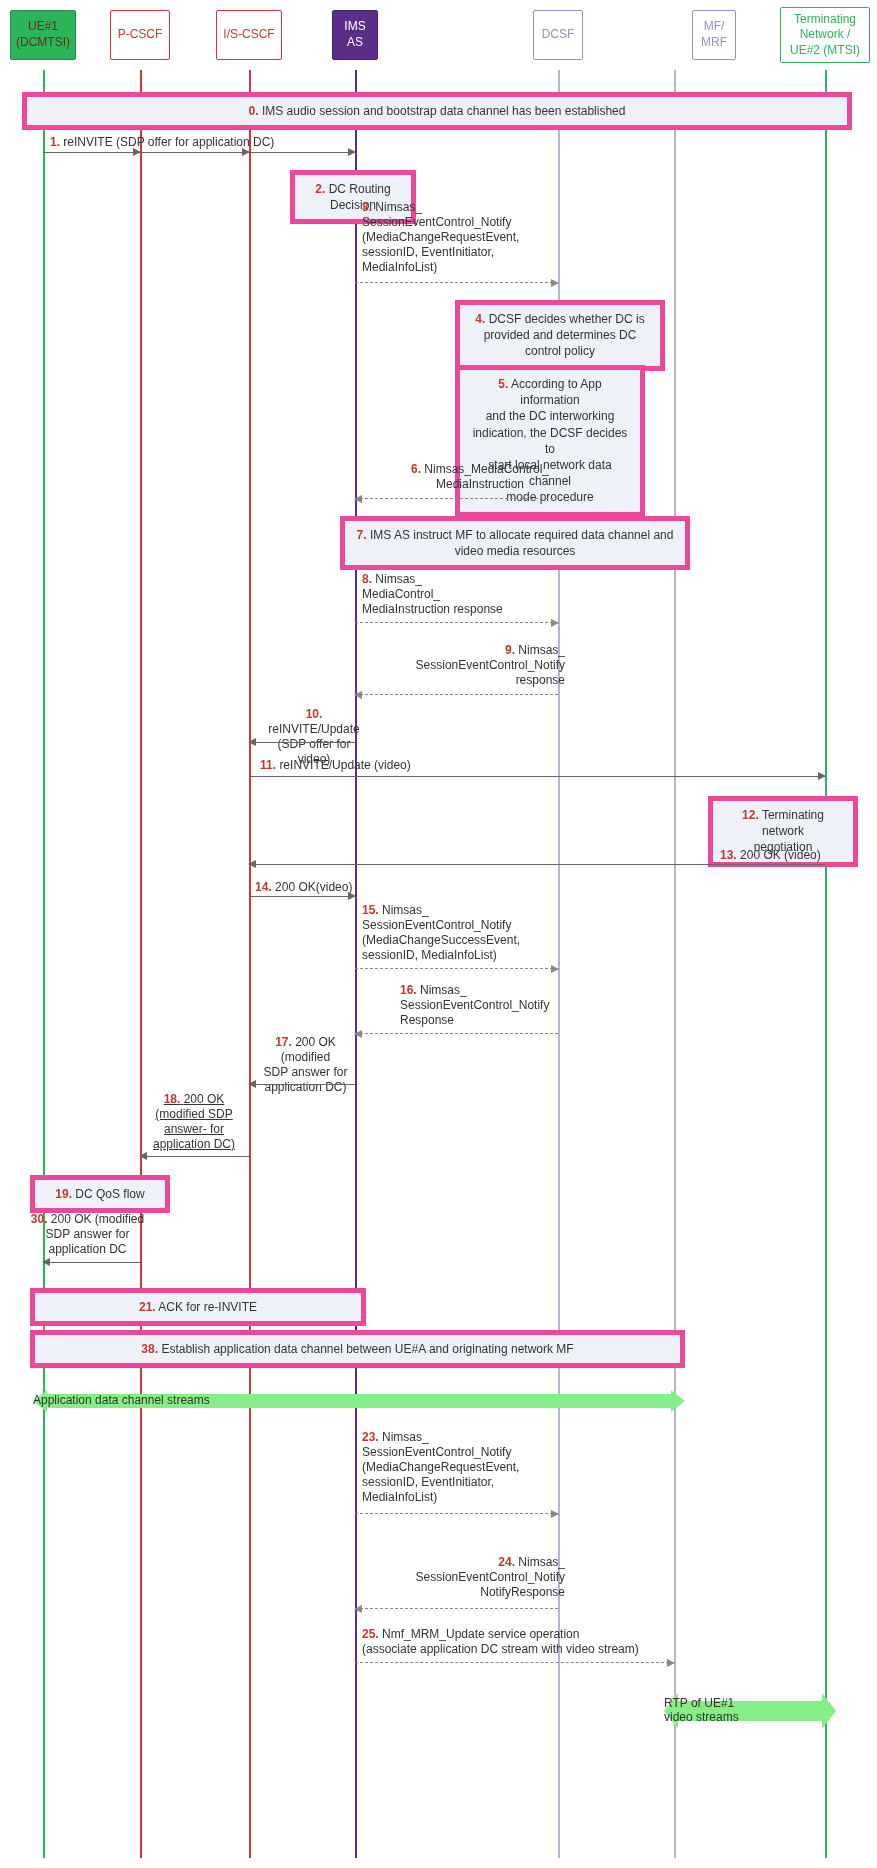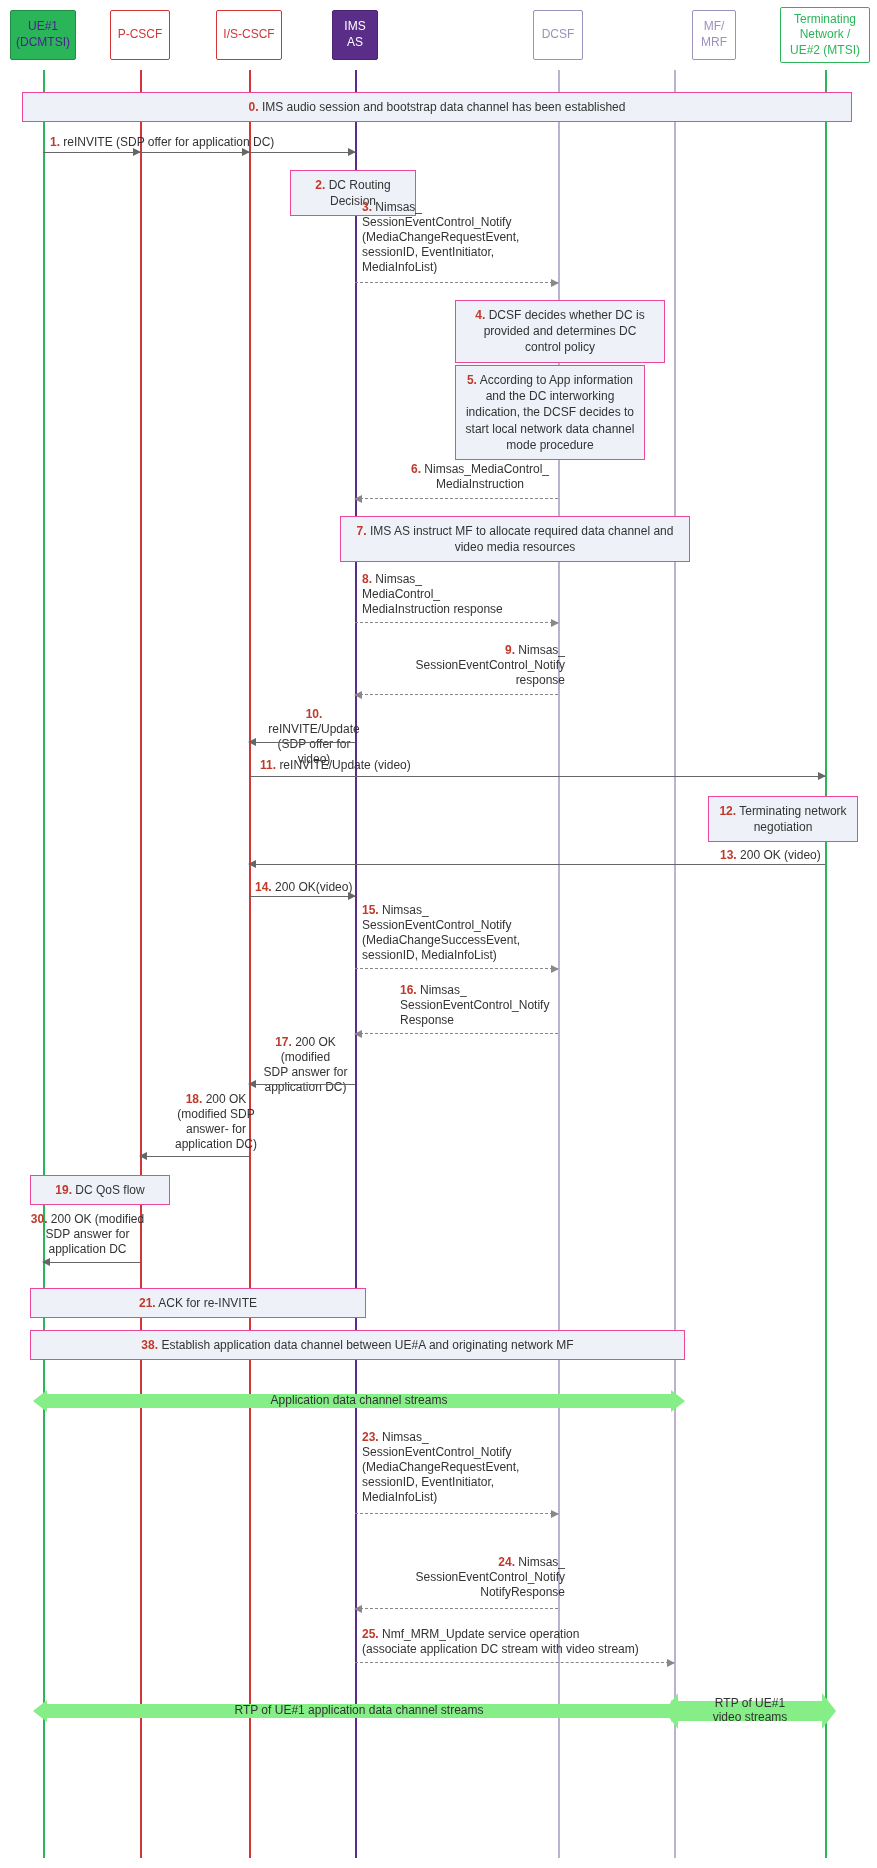--- a/index.html
+++ b/index.html
@@ -1,53 +1,53 @@
 <!DOCTYPE html>
 <html><head>
 <meta charset="utf-8">
 <style>
   * { box-sizing: border-box; margin: 0; padding: 0; }
   body { font-family: Arial, Helvetica, sans-serif; font-size: 12px; background: #fff; }
   .diagram { position: relative; width: 877px; height: 1868px; }
 
   .actor-head { position: absolute; top: 10px; text-align: center; padding: 8px 6px; font-size: 12px; border: 1.5px solid; border-radius: 2px; display:flex;align-items:center;justify-content:center;white-space:pre-line;line-height:1.3;}
-  .green-solid { background: #2bb559; color: #4c1d95; border-color: #1f8e43; }
+  .green-solid { background: #2bb559; color: #7f1d1d; border-color: #1f8e43; }
   .red-outline { background: #fff; color: #d23636; border-color: #d23636; }
   .purple-solid { background: #5a2d88; color: #fff; border-color: #4b2572; }
   .purple-outline { background: #fff; color: #9e90bc; border-color: #9e90bc; }
   .green-outline { background: #fff; color: #2bb559; border-color: #2bb559; }
 
   .lifeline { position: absolute; top: 70px; bottom: 10px; width: 2px; }
   .ll-green { background: #2bb559; }
   .ll-red { background: #d23636; }
   .ll-purple { background: #5a2d88; }
   .ll-purple-light { background: #bbb2d0; }
 
-  .note-box { position: absolute; background: #eef2f8; border: 1px solid #ec4899; padding: 6px 8px; text-align: center; font-size: 12px; color: #333; line-height: 1.35; }
+  .note-box { position: absolute; background: #eef2f8; border: 5px solid #ec4899; padding: 6px 8px; text-align: center; font-size: 12px; color: #333; line-height: 1.35; }
   .note-box .num { color: #c0392b; font-weight: bold; }
 
   .msg { position: absolute; font-size: 12px; color: #333; line-height: 1.25; }
   .msg .num { color: #c0392b; font-weight: bold; }
 
   .arrow-line { position: absolute; height: 1px; background: #666; }
   .arrow-line.dashed { background: none; border-top: 1.5px dashed #888; }
   .arrow-head-r::after, .arrow-head-l::after {
     content:""; position:absolute; top:-4px; width:0;height:0;border-top:4.5px solid transparent;border-bottom:4.5px solid transparent;
   }
   .arrow-head-r::after { right:-1px; border-left:8px solid #666; }
   .arrow-head-l::after { left:-1px; border-right:8px solid #666; }
   .dashed.arrow-head-r::after { border-left-color:#888; }
   .dashed.arrow-head-l::after { border-right-color:#888; }
 
   .big-arrow { position: absolute; height: 22px; }
   .big-arrow .bar { position:absolute; left:14px; right:14px; top:4px; bottom:4px; background:#86ee86; }
   .big-arrow .tip-l, .big-arrow .tip-r { position:absolute; width:0;height:0;top:0;border-top:11px solid transparent;border-bottom:11px solid transparent;}
   .big-arrow .tip-l { left:0; border-right:14px solid #86ee86;}
   .big-arrow .tip-r { right:0; border-left:14px solid #86ee86;}
-  .big-arrow .lbl { position:absolute; left:0;right:0;top:3px;text-align:center;font-size:12px;color:#333;font-weight:500;}
+  .big-arrow .lbl { position:absolute; left:0;right:0;top:3px;text-align:left;font-size:12px;color:#333;font-weight:500;}
   .big-arrow.audio .bar { background:#b8c7e6;}
   .big-arrow.audio .tip-l { border-right-color:#b8c7e6;}
   .big-arrow.audio .tip-r { border-left-color:#b8c7e6;}
 </style>
 </head>
 <body>
 
 <div class="diagram">
 
   <div class="actor-head green-solid" style="left:10px;width:66px;height:50px;">UE#1
@@ -138,21 +138,21 @@
   <div class="msg" style="left:400px;top:983px;width:165px;white-space:pre-line;"><span class="num">16.</span> <span>Nimsas_
 SessionEventControl_Notify
 Response</span></div>
   <div class="arrow-line dashed arrow-head-l" style="left:355px;top:1033px;width:203px;"></div>
 
   <div class="msg" style="left:253px;top:1035px;width:105px;text-align:center;white-space:pre-line;"><span class="num">17.</span> <span>200 OK (modified
 SDP answer for
 application DC)</span></div>
   <div class="arrow-line arrow-head-l" style="left:249px;top:1084px;width:106px;"></div>
 
-  <div class="msg" style="left:166px;top:1092px;width:100px;text-align:center;white-space:pre-line;"><span class="num">18.</span> <span>200 OK
+  <div class="msg" style="left:144px;top:1092px;width:100px;text-align:center;white-space:pre-line;text-decoration:underline;"><span class="num">18.</span> <span>200 OK
 (modified SDP
 answer- for
 application DC)</span></div>
   <div class="arrow-line arrow-head-l" style="left:140px;top:1156px;width:109px;"></div>
 
   <div class="note-box" style="left:30px;top:1175px;width:140px;"><span class="num">19.</span> <span>DC QoS flow</span></div>
 
   <div class="msg" style="left:30px;top:1212px;width:115px;text-align:center;white-space:pre-line;"><span class="num">30.</span> <span>200 OK (modified
 SDP answer for
 application DC</span></div>
@@ -178,26 +178,20 @@
 
   <div class="msg" style="left:395px;top:1555px;width:170px;text-align:right;white-space:pre-line;"><span class="num">24.</span> <span>Nimsas_
 SessionEventControl_Notify
 NotifyResponse</span></div>
   <div class="arrow-line dashed arrow-head-l" style="left:355px;top:1608px;width:203px;"></div>
 
   <div class="msg" style="left:362px;top:1627px;width:290px;white-space:pre-line;"><span class="num">25.</span> <span>Nmf_MRM_Update service operation
 (associate application DC stream with video stream)</span></div>
   <div class="arrow-line dashed arrow-head-r" style="left:355px;top:1662px;width:319px;"></div>
 
-  <div class="big-arrow" style="left:33px;top:1700px;width:652px;">
-    <div class="tip-l"></div>
-      <div class="bar"></div>
-      <div class="tip-r"></div>
-    <div class="lbl">RTP of UE#1 application data channel streams</div>
-  </div>
   <div class="big-arrow" style="left:664px;top:1693px;width:172px;height:36px;">
     <div class="tip-l" style="border-top-width:18px;border-bottom-width:18px;"></div>
     <div class="bar" style="top:8px;bottom:8px;"></div>
     <div class="tip-r" style="border-top-width:18px;border-bottom-width:18px;"></div>
     <div class="lbl" style="top:4px;white-space:pre-line;line-height:1.15;">RTP of UE#1
 video streams</div>
   </div>
 
 
 </div>

